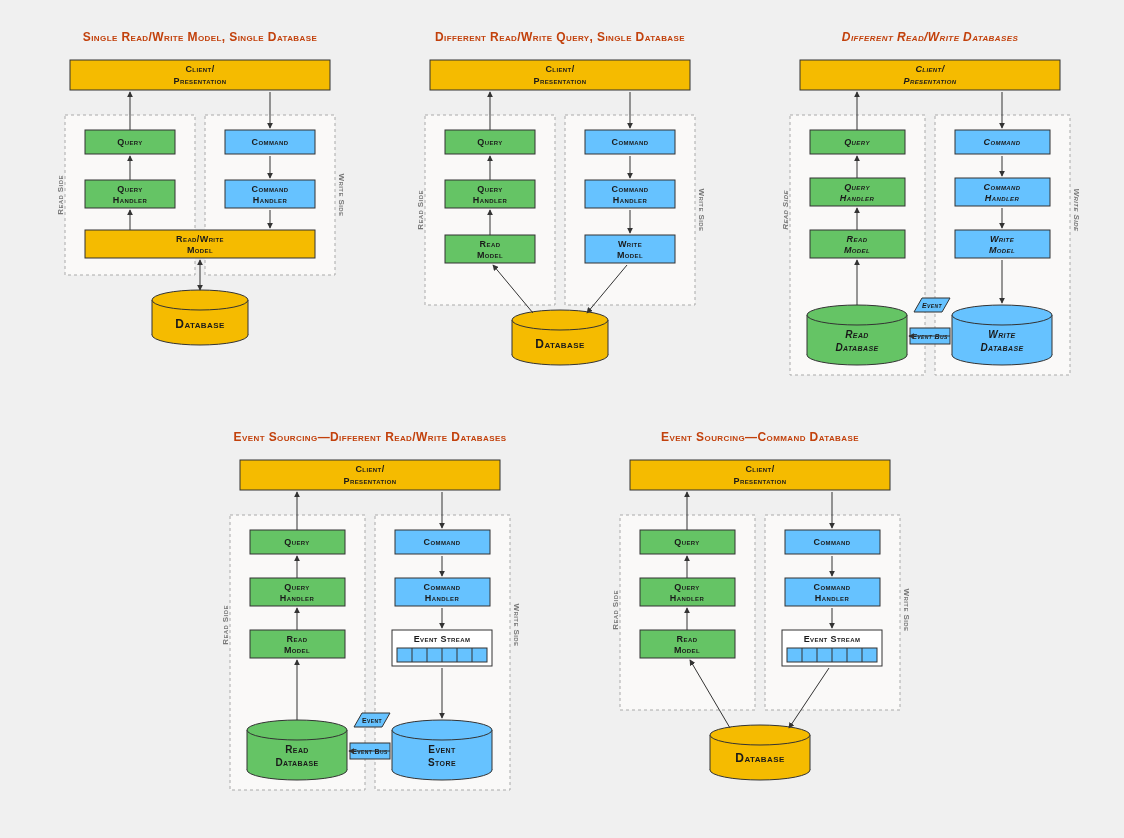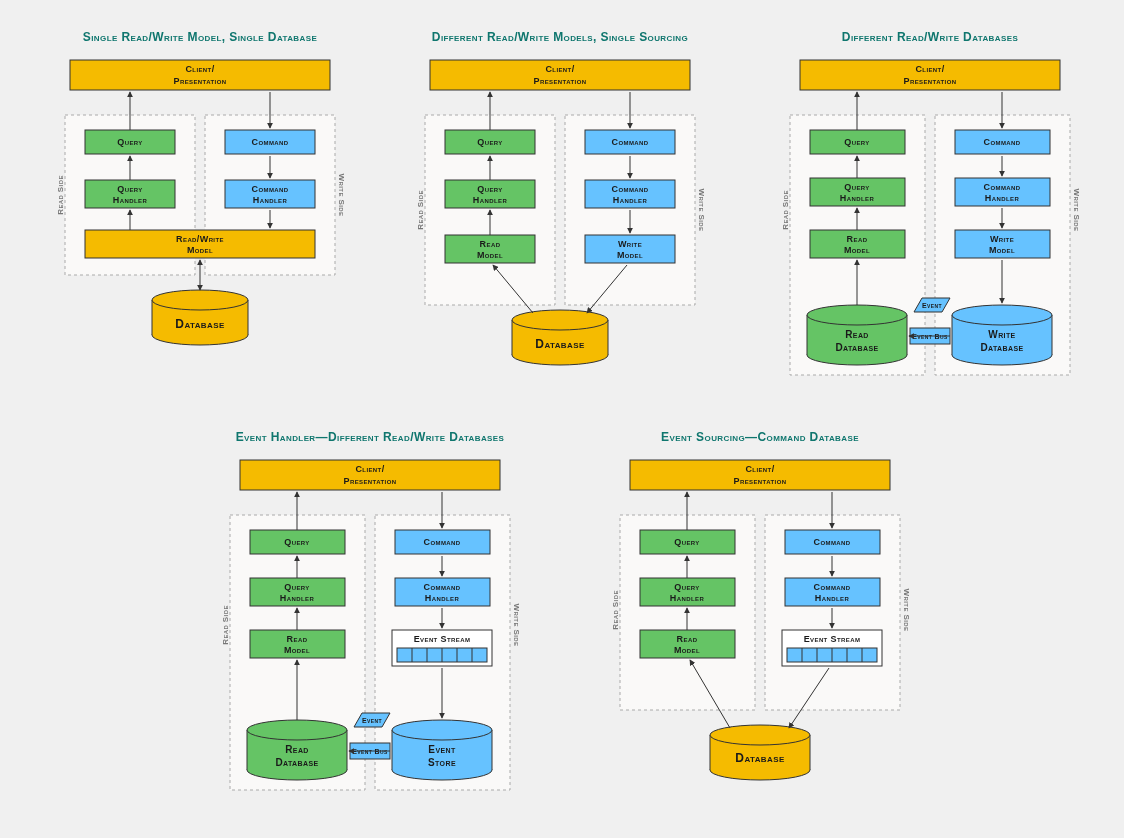--- a/index.html
+++ b/index.html
@@ -18,21 +18,21 @@
     height: 838px;
     background: #f0f0f0;
     overflow: hidden;
   }
   .diagram {
     position: absolute;
   }
   .dtitle {
     font-size: 12px;
     text-align: center;
-    color: #0f766e;
+    color: #c2410c;
     white-space: pre-line;
     margin-bottom: 6px;
   }
   svg { display: block; }
   .box {
     stroke: #333;
     stroke-width: 1;
   }
   .yellow { fill: #f5bb00; }
   .green  { fill: #65c465; }
@@ -117,21 +117,21 @@
       <line class="arrow" x1="230" y1="42" x2="230" y2="78" marker-end="url(#arr1)"></line>
       <line class="arrow" x1="90" y1="130" x2="90" y2="106" marker-end="url(#arr1)"></line>
       <line class="arrow" x1="230" y1="106" x2="230" y2="128" marker-end="url(#arr1)"></line>
       <line class="arrow" x1="90" y1="180" x2="90" y2="160" marker-end="url(#arr1)"></line>
       <line class="arrow" x1="230" y1="160" x2="230" y2="178" marker-end="url(#arr1)"></line>
       <line class="arrow" x1="160" y1="240" x2="160" y2="210" marker-end="url(#arr1)" marker-start="url(#arr1)"></line>
     </svg>
   </div>
 
   <div class="diagram" style="left:400px; top:30px; width:320px;">
-    <div class="dtitle">Different Read/Write Models, Single Sourcing</div>
+    <div class="dtitle">Different Read/Write Query, Single Database</div>
     <svg width="320" height="350">
       <defs>
         <marker id="arr2" viewBox="0 0 8 8" refX="7" refY="4" markerWidth="6" markerHeight="6" orient="auto-start-reverse">
           <path d="M0,0 L8,4 L0,8 z" fill="#333"></path>
         </marker>
       </defs>
       <rect class="box yellow" x="30" y="10" width="260" height="30"></rect>
       <text class="lbl" x="160" y="22"><tspan>Client/</tspan></text>
       <text class="lbl" x="160" y="34"><tspan>Presentation</tspan></text>
 
@@ -171,21 +171,21 @@
       <line class="arrow" x1="230" y1="42" x2="230" y2="78" marker-end="url(#arr2)"></line>
       <line class="arrow" x1="90" y1="130" x2="90" y2="106" marker-end="url(#arr2)"></line>
       <line class="arrow" x1="230" y1="106" x2="230" y2="128" marker-end="url(#arr2)"></line>
       <line class="arrow" x1="90" y1="185" x2="90" y2="160" marker-end="url(#arr2)"></line>
       <line class="arrow" x1="230" y1="160" x2="230" y2="183" marker-end="url(#arr2)"></line>
       <line class="arrow" x1="133" y1="263" x2="93" y2="215" marker-end="url(#arr2)"></line>
       <line class="arrow" x1="227" y1="215" x2="187" y2="263" marker-end="url(#arr2)"></line>
     </svg>
   </div>
 
-  <div class="diagram" style="left:760px; top:30px; width:340px;">
+  <div class="diagram" style="left:760px; top:30px; width:340px;font-style:italic;">
     <div class="dtitle">Different Read/Write Databases</div>
     <svg width="340" height="370">
       <defs>
         <marker id="arr3" viewBox="0 0 8 8" refX="7" refY="4" markerWidth="6" markerHeight="6" orient="auto-start-reverse">
           <path d="M0,0 L8,4 L0,8 z" fill="#333"></path>
         </marker>
       </defs>
       <rect class="box yellow" x="40" y="10" width="260" height="30"></rect>
       <text class="lbl" x="170" y="22"><tspan>Client/</tspan></text>
       <text class="lbl" x="170" y="34"><tspan>Presentation</tspan></text>
@@ -244,21 +244,21 @@
       <line class="arrow" x1="242" y1="106" x2="242" y2="126" marker-end="url(#arr3)"></line>
       <line class="arrow" x1="97" y1="180" x2="97" y2="158" marker-end="url(#arr3)"></line>
       <line class="arrow" x1="242" y1="158" x2="242" y2="178" marker-end="url(#arr3)"></line>
       <line class="arrow" x1="97" y1="255" x2="97" y2="210" marker-end="url(#arr3)"></line>
       <line class="arrow" x1="242" y1="210" x2="242" y2="253" marker-end="url(#arr3)"></line>
       <line class="arrow" x1="190" y1="286" x2="149" y2="286" marker-end="url(#arr3)"></line>
     </svg>
   </div>
 
   <div class="diagram" style="left:200px; top:430px; width:340px;">
-    <div class="dtitle">Event Handler—Different Read/Write Databases</div>
+    <div class="dtitle">Event Sourcing—Different Read/Write Databases</div>
     <svg width="340" height="380">
       <defs>
         <marker id="arr4" viewBox="0 0 8 8" refX="7" refY="4" markerWidth="6" markerHeight="6" orient="auto-start-reverse">
           <path d="M0,0 L8,4 L0,8 z" fill="#333"></path>
         </marker>
       </defs>
       <rect class="box yellow" x="40" y="10" width="260" height="30"></rect>
       <text class="lbl" x="170" y="22"><tspan>Client/</tspan></text>
       <text class="lbl" x="170" y="34"><tspan>Presentation</tspan></text>
 

